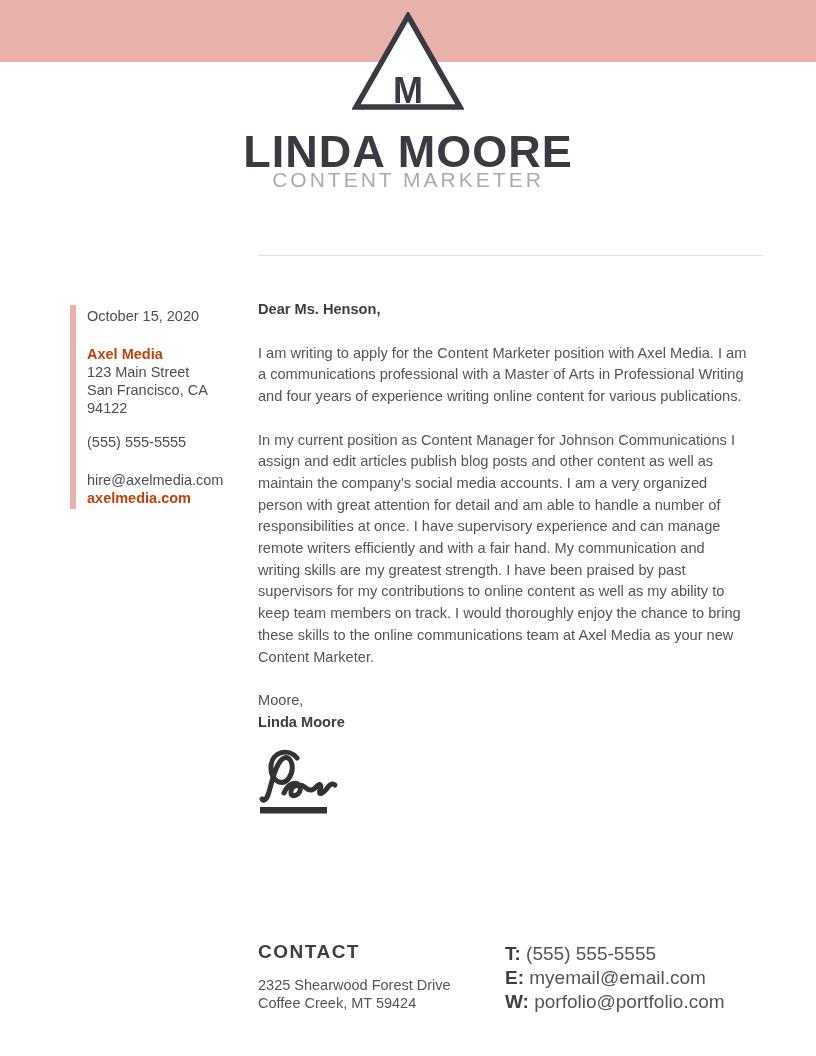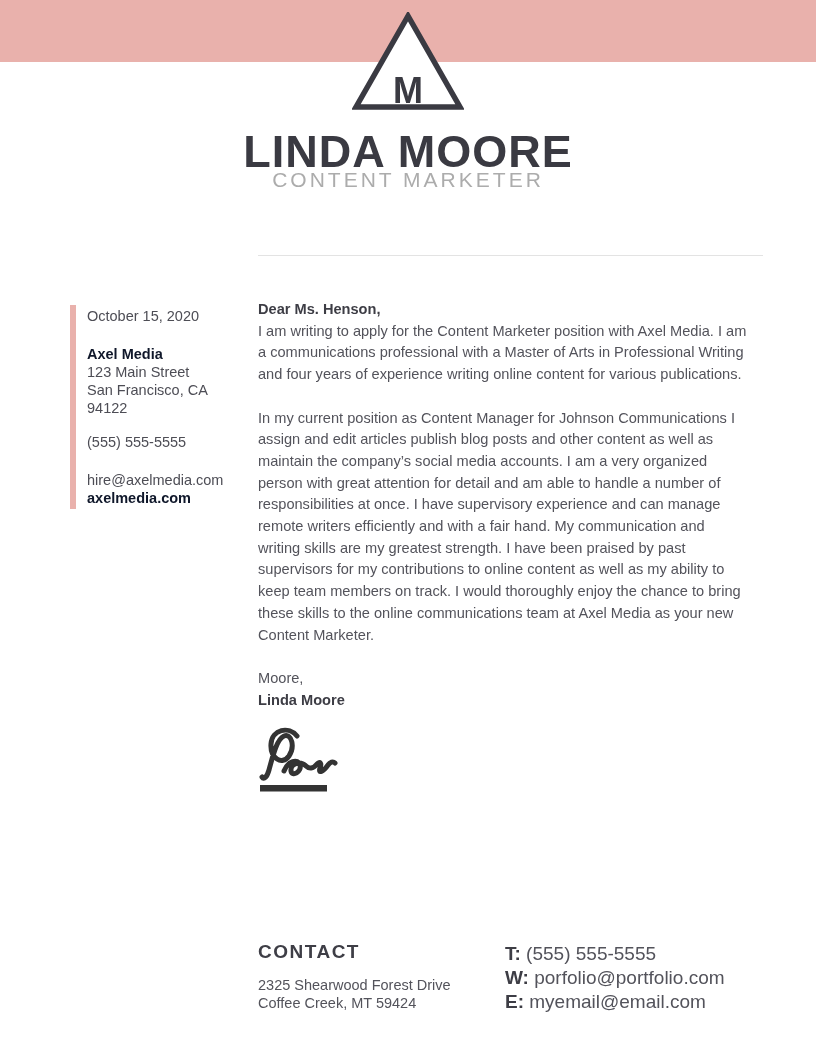--- a/index.html
+++ b/index.html
@@ -61,33 +61,34 @@
     width: 190px;
     border-left: 6px solid #E9B1AC;
     padding: 2px 0 2px 11px;
     font-size: 14.5px;
     line-height: 18px;
     color: #4d4d55;
   }
   .sidebar .date { margin-bottom: 20px; }
   .sidebar .company-block { margin-bottom: 16px; }
   .sidebar .phone { margin-bottom: 20px; }
-  .bold { font-weight: 700; color: #0f172a; }
+  .bold { font-weight: 700; color: #c2410c; }
   
   .letter {
     position: absolute;
     top: 299px; left: 258px;
     width: 492px;
     font-size: 14.6px;
     line-height: 21.7px;
     color: #53535b;
   }
   .letter .salutation {
     font-weight: 700;
     color: #3d3d45;
+    margin-bottom: 22px;
   }
   .letter p { margin-bottom: 21.7px; }
   .letter .closing-name { font-weight: 700; color: #3d3d45; }
   .signature-wrap {
     margin-top: 16px;
     width: 90px;
   }
   
   .footer-left {
     position: absolute;
@@ -171,22 +172,22 @@
       <div>Coffee Creek, MT 59424</div>
     </div>
   </div>
 
   <div class="footer-right">
     <div>
       <span class="lbl">T:</span>
       <span>(555) 555-5555</span>
     </div>
     <div>
+      <span class="lbl">E:</span>
+      <span>myemail@email.com</span>
+    </div>
+    <div>
       <span class="lbl">W:</span>
       <span>porfolio@portfolio.com</span>
-    </div>
-    <div>
-      <span class="lbl">E:</span>
-      <span>myemail@email.com</span>
     </div>
   </div>
 
 </div>
 
 </body></html>

